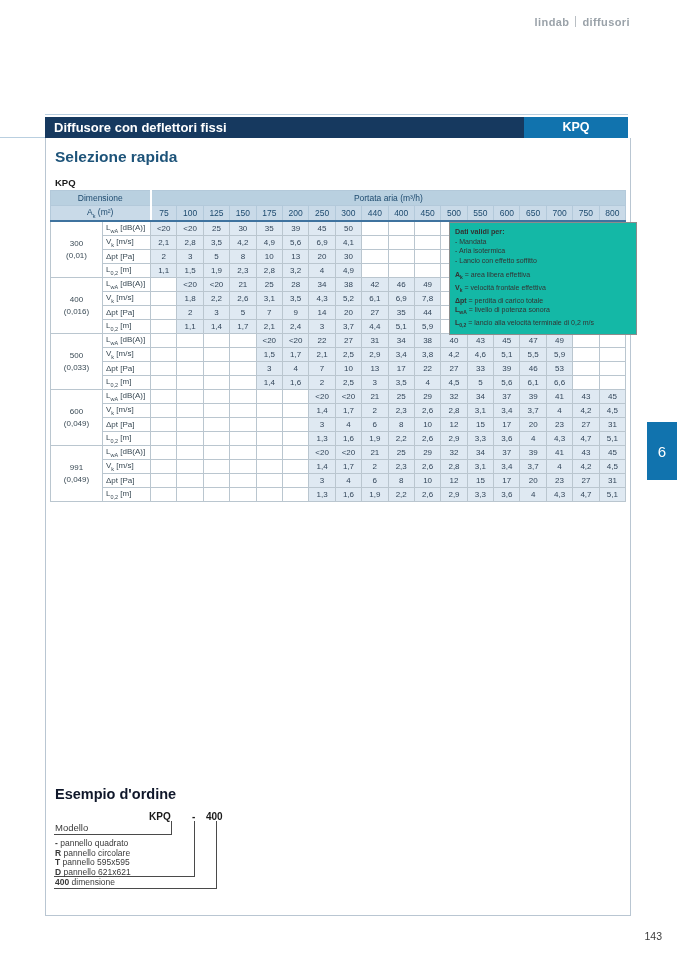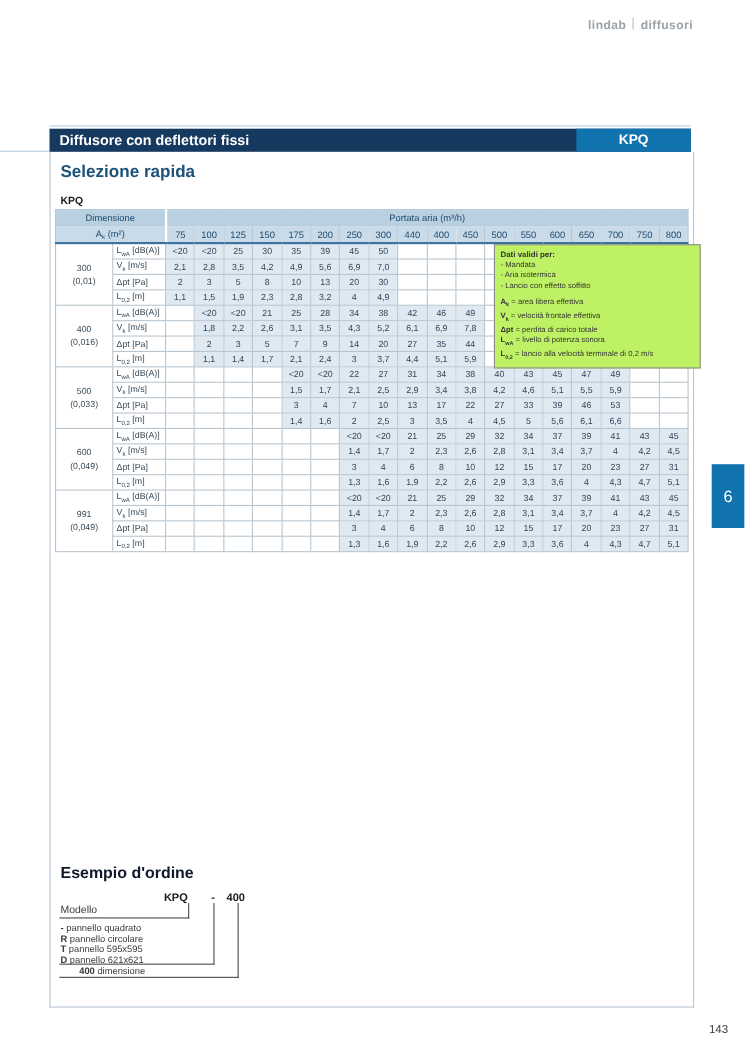--- a/index.html
+++ b/index.html
@@ -44,41 +44,41 @@
   td.gapR{border-right:2px solid #ffffff;}
   td.dim{background:#fff;font-size:8px;color:#3a4a55;}
   td.dim .sz{margin-bottom:3px;}
   td.plabel{background:#fff;text-align:left;padding-left:3px;font-size:8px;color:#3a4a55;}
   td.val{background:#fff;}
   td.val.filled{background:#dfe9f2;}
   tr.group-start td{border-top:1.5px solid #94a2ac;}
   sub{font-size:5.5px;}
 
   
-  .note-box{position:absolute;left:449px;top:222px;width:176px;background:#bef264;
+  .note-box{position:absolute;left:449px;top:222px;width:176px;background:#14b8a6;
             border:1px solid #8c8c8c;padding:4px 5px 3px 5px;font-size:7px;color:#333;
             line-height:9.5px;}
   .note-box .nb-title{font-weight:bold;font-size:7.2px;}
   .note-box .gap{height:5px;}
   .note-box b sub{font-size:5px;}
 
   
   .order-heading{position:absolute;left:55px;top:786px;font-size:14.5px;font-weight:bold;color:#0f172a;}
   .order-code{position:absolute;left:0;top:811px;font-size:10px;font-weight:bold;color:#1a1a1a;}
   .oc-model{position:absolute;left:149px;top:0;}
   .oc-dash{position:absolute;left:192px;top:0;}
   .oc-size{position:absolute;left:206px;top:0;}
   .order-model-label{position:absolute;left:55px;top:822px;font-size:9.5px;color:#3a3a3a;}
   .oline{position:absolute;left:54px;top:821px;border-right:1px solid #4a4a4a;
          border-bottom:1px solid #4a4a4a;}
   .oline.model{width:117px;height:13px;}
   .oline.options{width:140px;height:55px;}
   .oline.size{width:162px;height:67px;}
   .order-options{position:absolute;left:55px;top:839px;font-size:8.5px;color:#3a3a3a;line-height:9.6px;}
-  .order-size-line{position:absolute;left:72px;top:877px;font-size:8.5px;color:#3a3a3a;}
+  .order-size-line{position:absolute;left:55px;top:877px;font-size:8.5px;color:#3a3a3a;}
 
   
   .side-tab{position:absolute;left:647px;top:422px;width:30px;height:58px;background:#1173ae;
             color:#fff;font-size:15px;display:flex;align-items:center;justify-content:center;}
   .page-num{position:absolute;right:15px;top:930px;font-size:10.5px;color:#3c3c3c;}
 </style>
 </head>
 <body>
 
 <div class="page">
@@ -178,21 +178,21 @@
           </tr>
           <tr>
             <td class="plabel">V<sub>k</sub> [m/s]</td>
             <td class="val filled">2,1</td>
             <td class="val filled">2,8</td>
             <td class="val filled">3,5</td>
             <td class="val filled">4,2</td>
             <td class="val filled">4,9</td>
             <td class="val filled">5,6</td>
             <td class="val filled">6,9</td>
-            <td class="val filled">7,0</td>
+            <td class="val filled">4,1</td>
             <td class="val"></td>
             <td class="val"></td>
             <td class="val"></td>
             <td class="val"></td>
             <td class="val"></td>
             <td class="val"></td>
             <td class="val"></td>
             <td class="val"></td>
             <td class="val"></td>
             <td class="val"></td>

